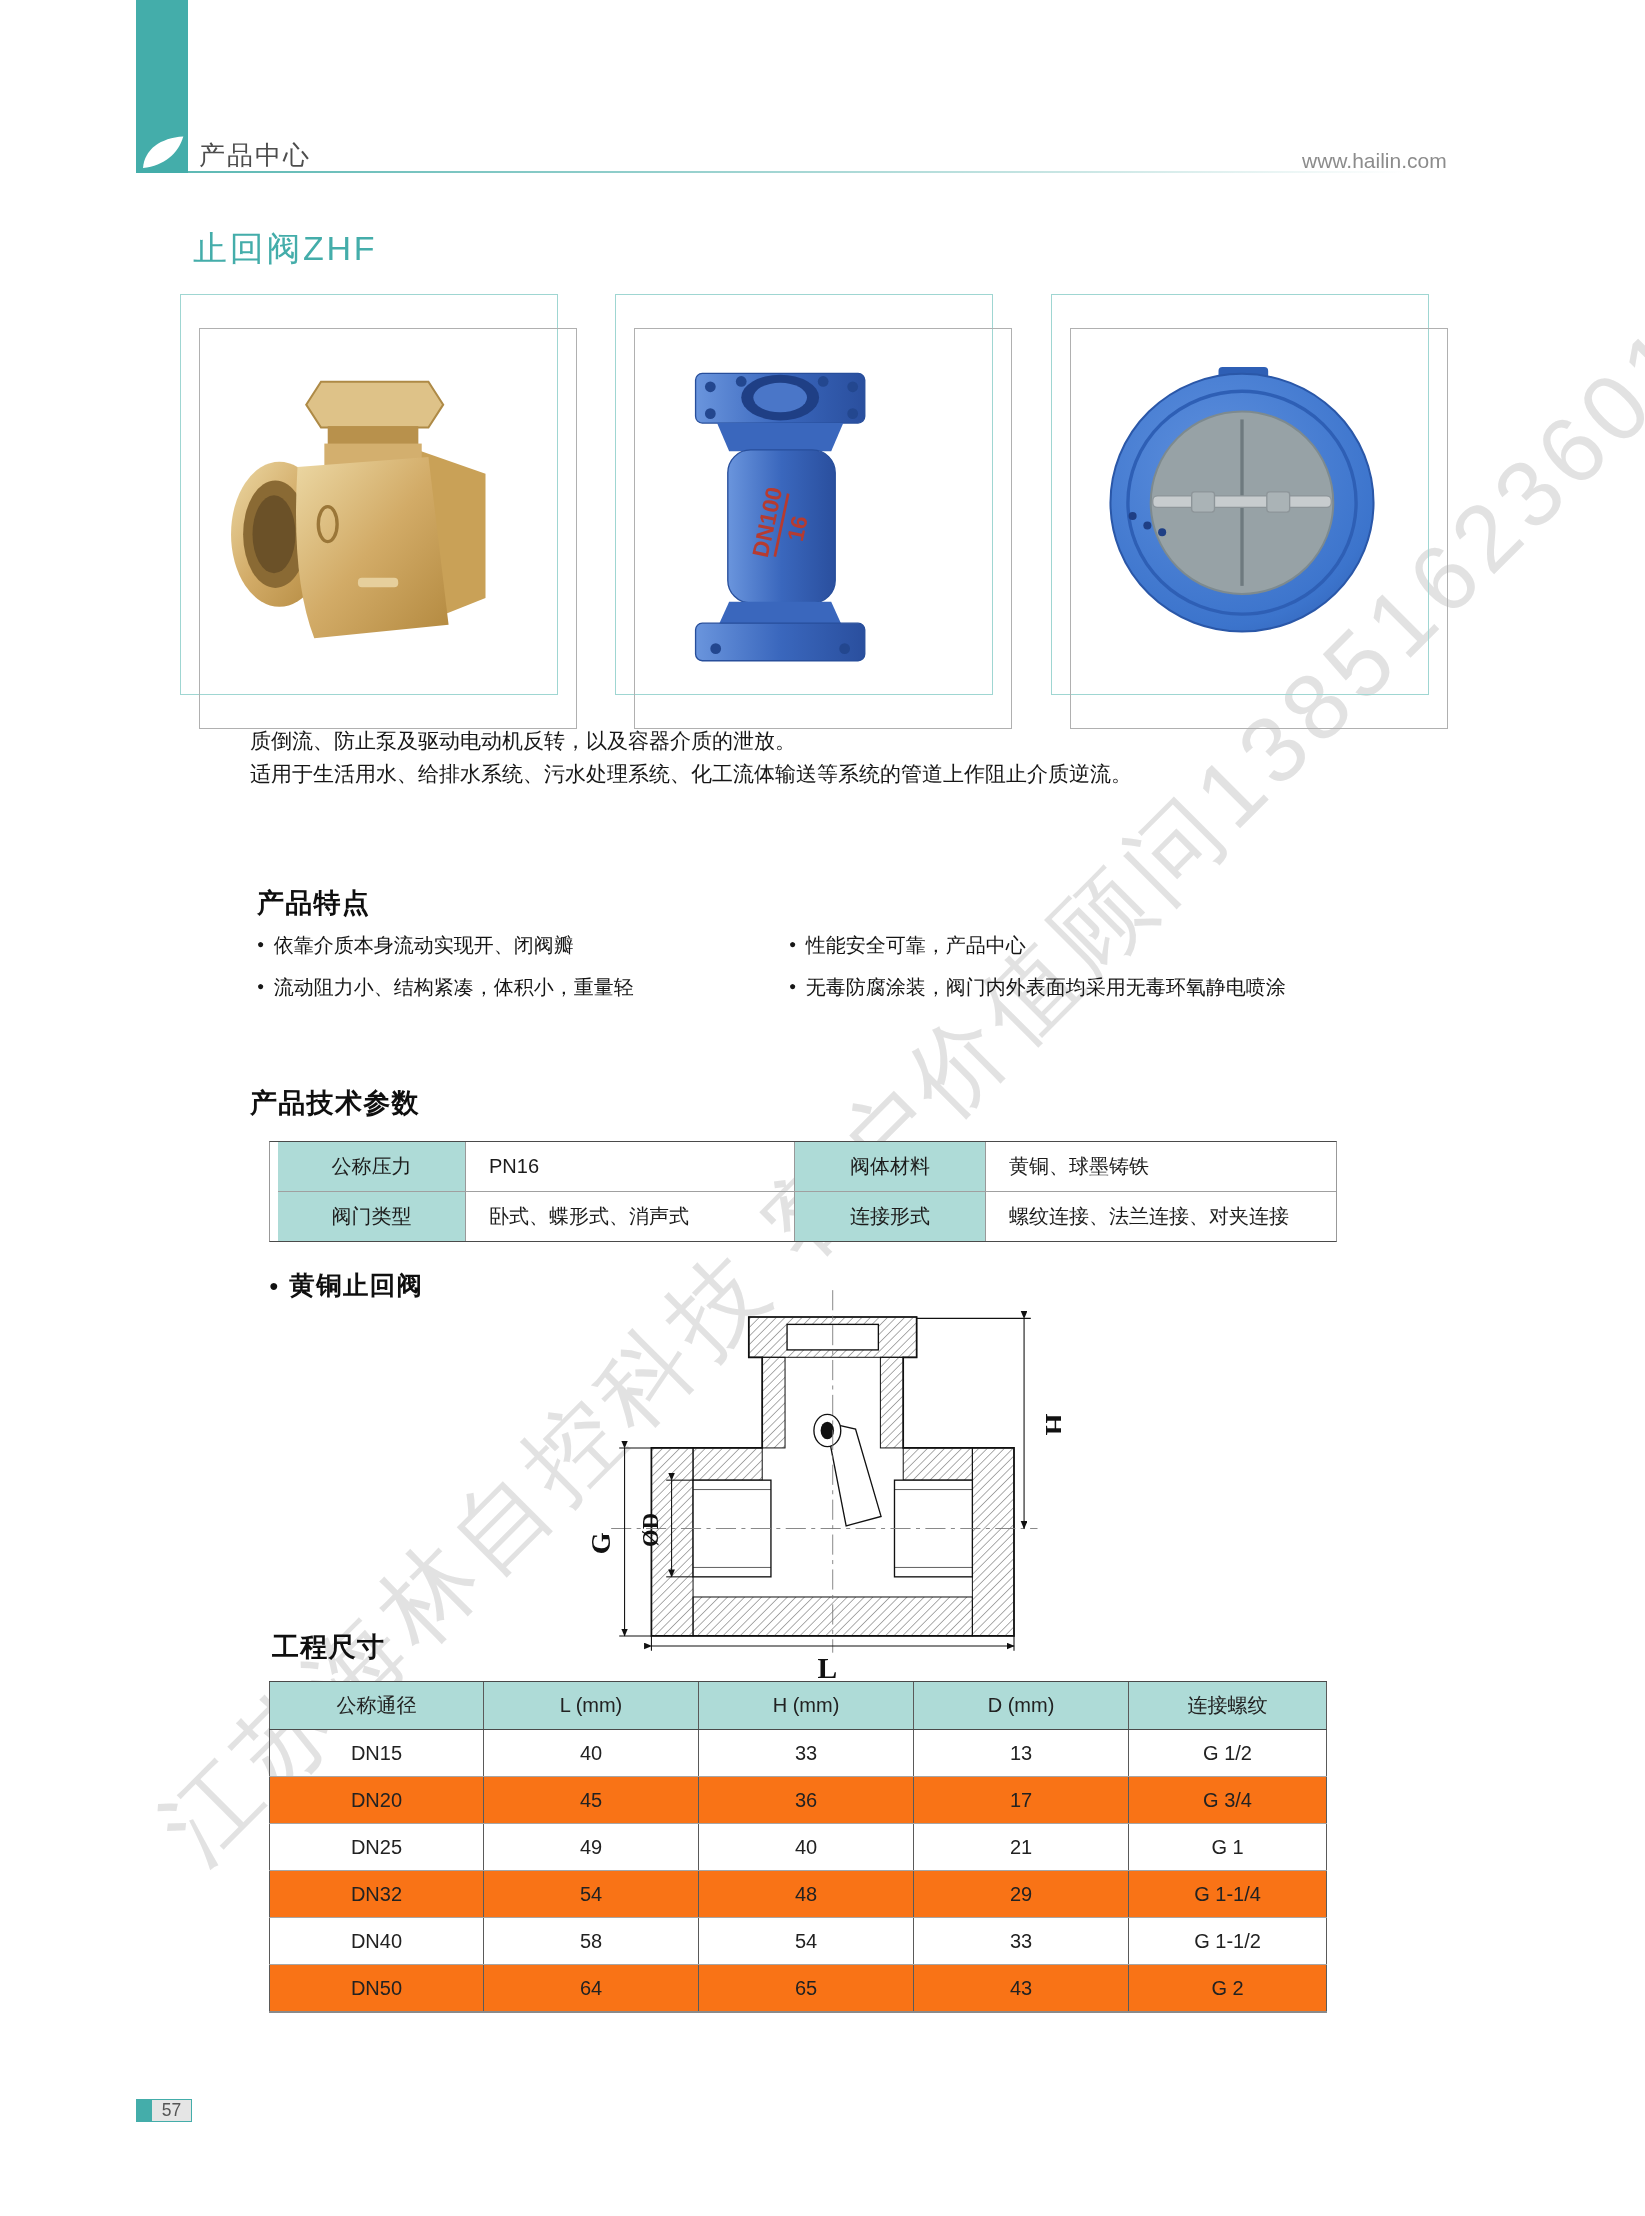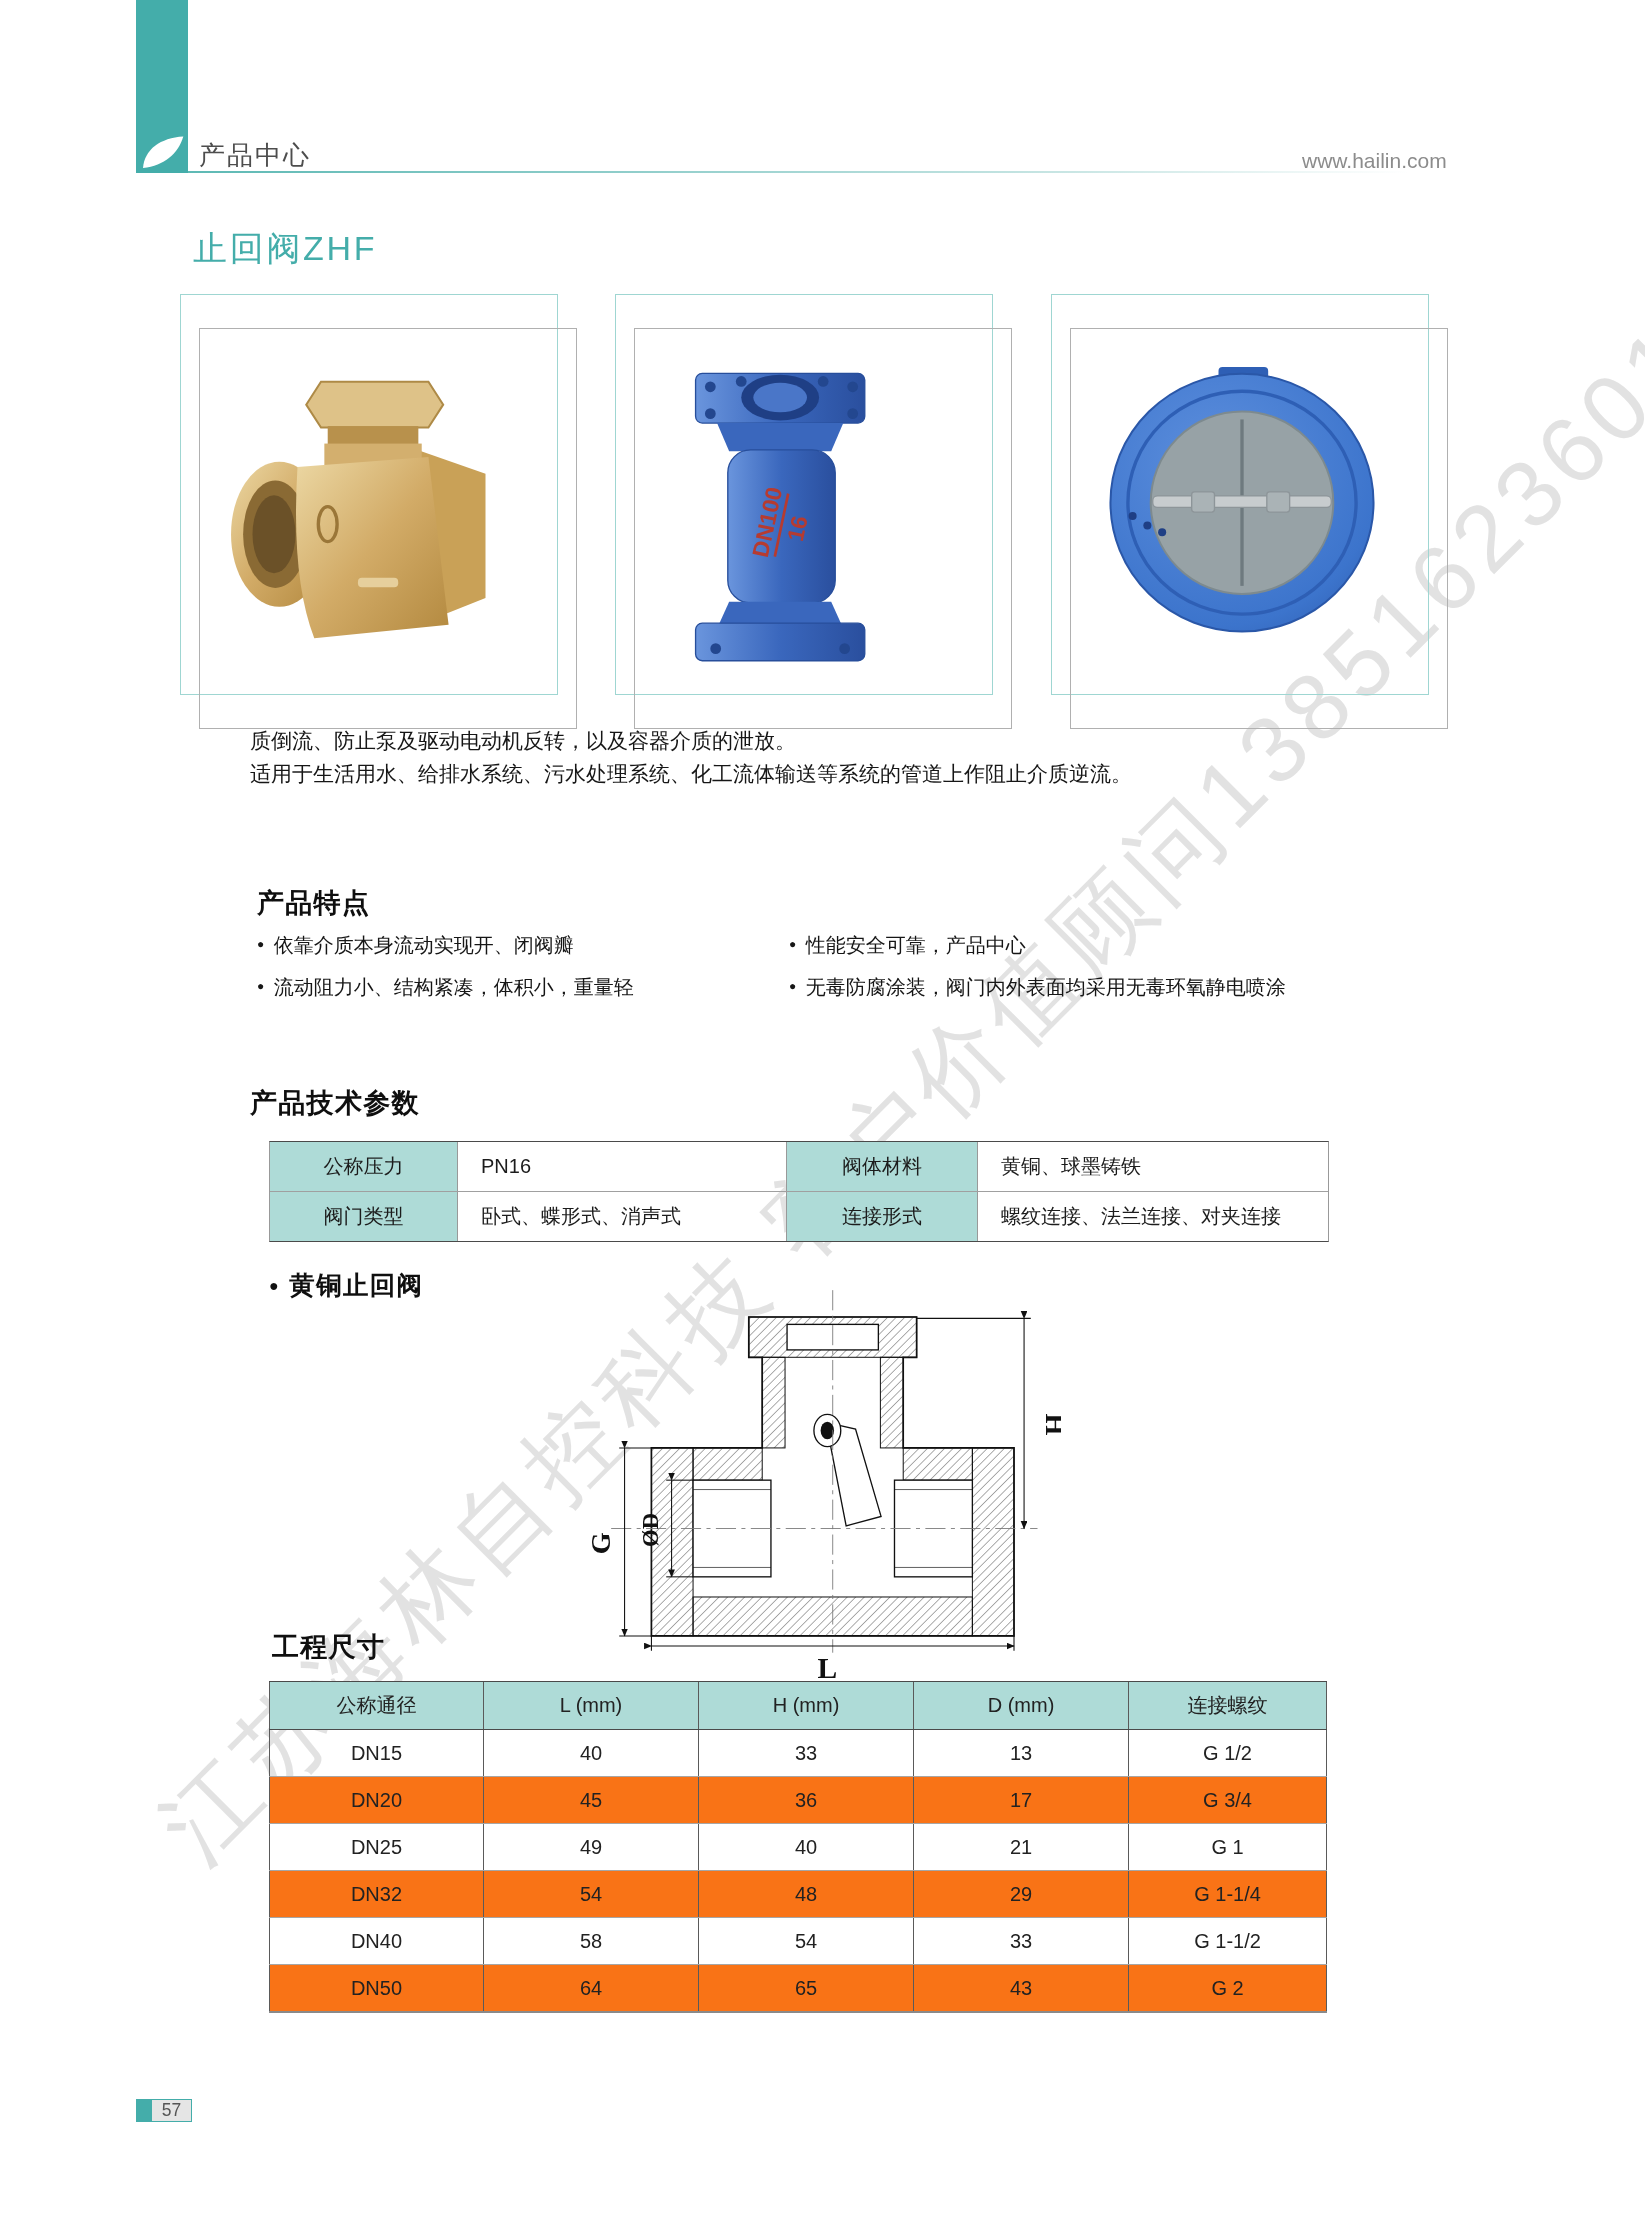--- a/index.html
+++ b/index.html
@@ -27,21 +27,21 @@
   .photo{position:absolute;z-index:3;}
 
   
   #description{left:250px;top:724px;width:1156px;font-size:21px;line-height:33px;color:#161616;z-index:5;}
   .h2{position:absolute;font-size:27px;font-weight:bold;color:#0f0f0f;z-index:5;letter-spacing:1.3px;}
   .feat{position:absolute;display:flex;align-items:flex-start;font-size:20px;color:#161616;z-index:5;}
   .feat .bdot{font-size:12px;margin:5.4px 9.4px 0 0;}
 
   
   #ttable{left:269px;top:1141px;width:1058px;border-top:1.3px solid #4a4a4a;border-bottom:1.3px solid #4a4a4a;
-          border-left:0.7px solid #999;border-right:0.7px solid #999;z-index:5;}
+          border-left:0.7px solid #999;border-right:0.7px solid #999;z-index:5;padding-left:8px;}
   .trow{display:grid;grid-template-columns:188px 329px 191px 349px;height:49px;}
   .trow + .trow{border-top:1.3px solid #a0a0a0;}
   .tcell{display:flex;align-items:center;font-size:20px;color:#1c1c1c;border-right:0.7px solid #999;}
   .tcell:last-child{border-right:none;}
   .tlabel{background:#aedbd7;justify-content:center;}
   .tvalue{padding-left:23px;}
 
   
   #brass-head{left:269px;top:1268px;display:flex;align-items:center;z-index:5;}
   #brass-head .bdot{font-size:16px;margin-right:10.7px;color:#111;}

